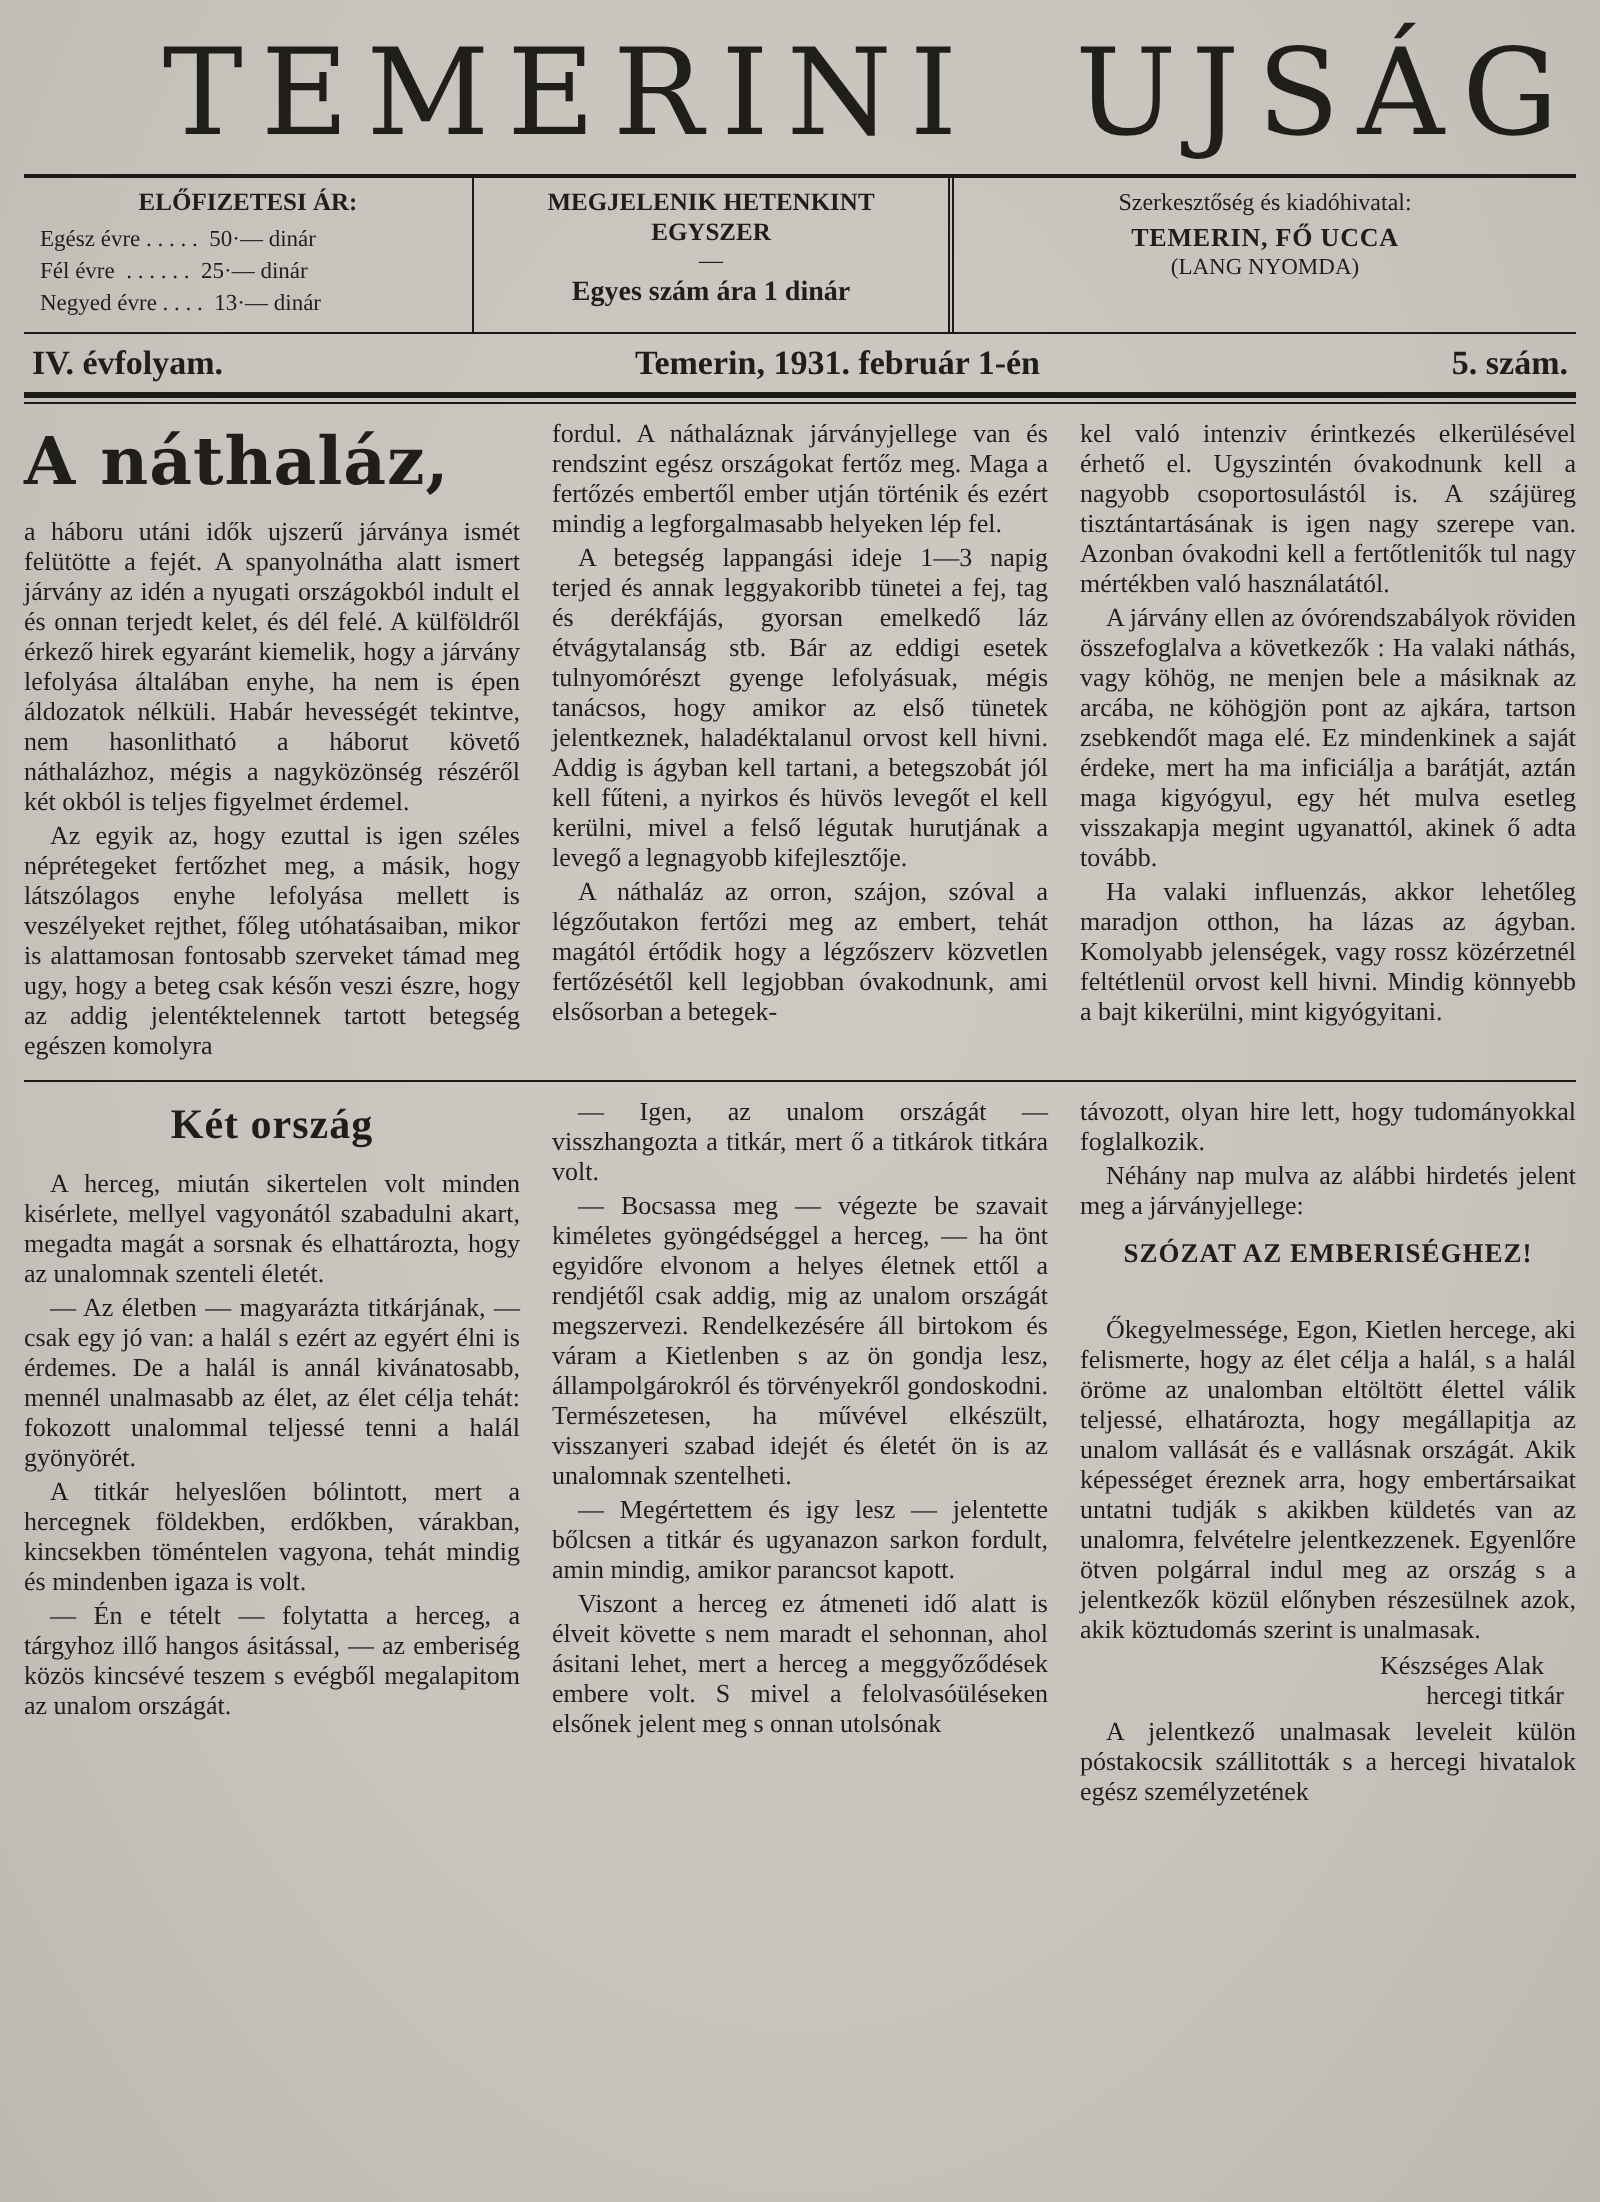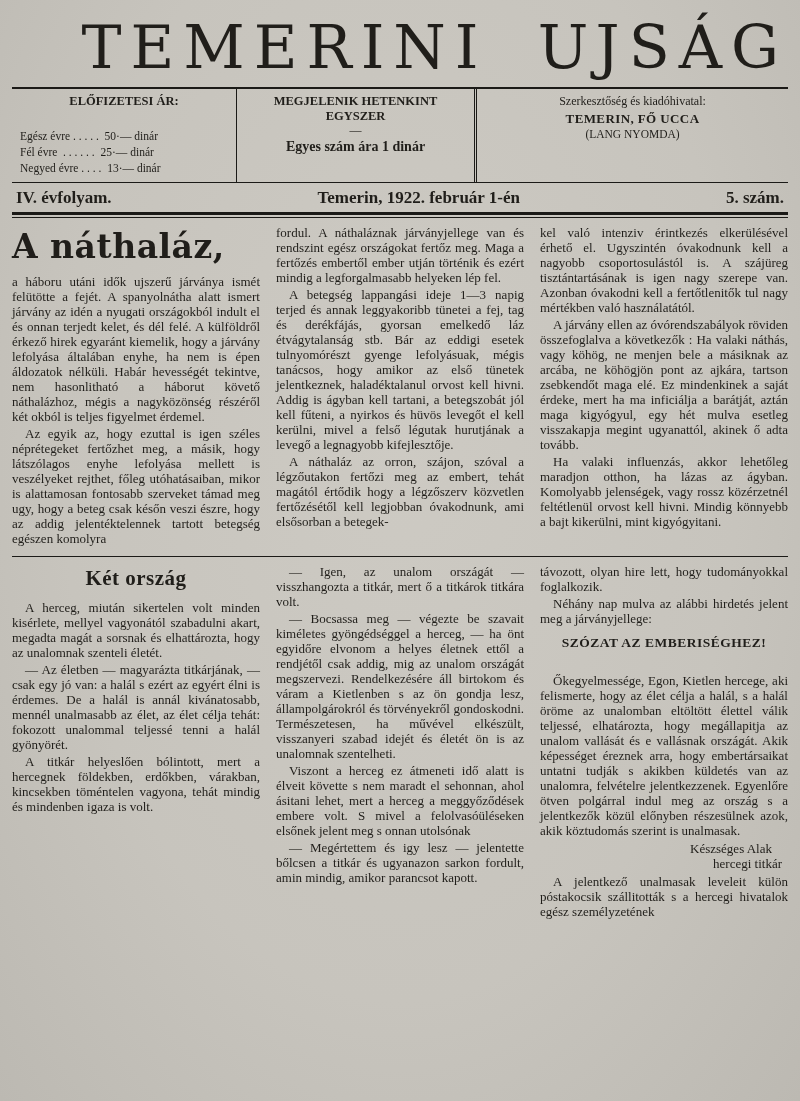--- a/index.html
+++ b/index.html
@@ -31,21 +31,21 @@
   }
   .info-bar {
     display: flex;
     border-top: 2px solid #1b1a17;
     border-bottom: 1px solid #1b1a17;
   }
   .info-cell { padding: 5px 8px 6px; }
   .cell-subscription { flex: 0 0 224px; }
   .cell-publication { flex: 0 0 238px; border-left: 1px solid #1b1a17; text-align: center; }
   .cell-editorial { flex: 1; border-left: 3px double #1b1a17; text-align: center; }
-  .cell-title { font-weight: bold; font-size: 12.5px; text-align: center; margin-bottom: 19px; }
+  .cell-title { font-weight: bold; font-size: 12.5px; text-align: center; margin-bottom: 3px; }
   .price-line { font-size: 11.5px; line-height: 1.4; white-space: pre; }
   .pub-line1 { font-weight: bold; font-size: 12.5px; }
   .pub-dash { font-size: 12px; line-height: 1.1; }
   .pub-line3 { font-weight: bold; font-size: 14px; margin-top: 2px; }
   .ed-line1 { font-size: 12px; }
   .ed-line2 { font-weight: bold; font-size: 13px; margin-top: 2px; letter-spacing: 0.4px; }
   .ed-line3 { font-size: 11.5px; margin-top: 1px; }
   .dateline {
     display: flex; justify-content: space-between; align-items: baseline;
     font-weight: bold; font-size: 17px;
@@ -110,21 +110,21 @@
     </div>
     <div class="info-cell cell-editorial">
       <div class="ed-line1">Szerkesztőség és kiadóhivatal:</div>
       <div class="ed-line2">TEMERIN, FŐ UCCA</div>
       <div class="ed-line3">(LANG NYOMDA)</div>
     </div>
   </div>
 
   <div class="dateline">
     <span>IV. évfolyam.</span>
-    <span>Temerin, 1922. február 1-én</span>
+    <span>Temerin, 1931. február 1-én</span>
     <span>5. szám.</span>
   </div>
 
   <div class="rule-heavy"></div>
 
   <div class="columns">
     <div class="col">
       <h2 class="article-title">A náthaláz,</h2>
       <div class="flush-first">
           <p class="para">a háboru utáni idők ujszerű járványa ismét felütötte a fejét. A spanyolnátha alatt ismert járvány az idén a nyugati országokból indult el és onnan terjedt kelet, és dél felé. A külföldről érkező hirek egyaránt kiemelik, hogy a járvány lefolyása általában enyhe, ha nem is épen áldozatok nélküli. Habár hevességét tekintve, nem hasonlitható a háborut követő náthalázhoz, mégis a nagyközönség részéről két okból is teljes figyelmet érdemel.</p>
@@ -145,27 +145,28 @@
 
   <div class="article-divider"></div>
 
   <div class="columns">
     <div class="col">
       <h2 class="article2-title">Két ország</h2>
       <div>
           <p class="para">A herceg, miután sikertelen volt minden kisérlete, mellyel vagyonától szabadulni akart, megadta magát a sorsnak és elhattározta, hogy az unalomnak szenteli életét.</p>
           <p class="para">— Az életben — magyarázta titkárjának, — csak egy jó van: a halál s ezért az egyért élni is érdemes. De a halál is annál kivánatosabb, mennél unalmasabb az élet, az élet célja tehát: fokozott unalommal teljessé tenni a halál gyönyörét.</p>
           <p class="para">A titkár helyeslően bólintott, mert a hercegnek földekben, erdőkben, várakban, kincsekben töméntelen vagyona, tehát mindig és mindenben igaza is volt.</p>
+          <p class="para">— Én e tételt — folytatta a herceg, a tárgyhoz illő hangos ásitással, — az emberiség közös kincsévé teszem s evégből megalapitom az unalom országát.</p>
         </div>
     </div>
     <div class="col">
         <p class="para">— Igen, az unalom országát — visszhangozta a titkár, mert ő a titkárok titkára volt.</p>
         <p class="para">— Bocsassa meg — végezte be szavait kiméletes gyöngédséggel a herceg, — ha önt egyidőre elvonom a helyes életnek ettől a rendjétől csak addig, mig az unalom országát megszervezi. Rendelkezésére áll birtokom és váram a Kietlenben s az ön gondja lesz, állampolgárokról és törvényekről gondoskodni. Természetesen, ha művével elkészült, visszanyeri szabad idejét és életét ön is az unalomnak szentelheti.</p>
+        <p class="para">— Megértettem és igy lesz — jelentette bőlcsen a titkár és ugyanazon sarkon fordult, amin mindig, amikor parancsot kapott.</p>
         <p class="para">Viszont a herceg ez átmeneti idő alatt is élveit követte s nem maradt el sehonnan, ahol ásitani lehet, mert a herceg a meggyőződések embere volt. S mivel a felolvasóüléseken elsőnek jelent meg s onnan utolsónak</p>
-        <p class="para">— Megértettem és igy lesz — jelentette bőlcsen a titkár és ugyanazon sarkon fordult, amin mindig, amikor parancsot kapott.</p>
       </div>
     <div class="col">
       <p class="para no-indent">távozott, olyan hire lett, hogy tudományokkal foglalkozik.</p>
       <p class="para">Néhány nap mulva az alábbi hirdetés jelent meg a járványjellege:</p>
       <h3 class="sub-heading">SZÓZAT AZ EMBERISÉGHEZ!</h3>
       <p class="para">Őkegyelmessége, Egon, Kietlen hercege, aki felismerte, hogy az élet célja a halál, s a halál öröme az unalomban eltöltött élettel válik teljessé, elhatározta, hogy megállapitja az unalom vallását és e vallásnak országát. Akik képességet éreznek arra, hogy embertársaikat untatni tudják s akikben küldetés van az unalomra, felvételre jelentkezzenek. Egyenlőre ötven polgárral indul meg az ország s a jelentkezők közül előnyben részesülnek azok, akik köztudomás szerint is unalmasak.</p>
       <div class="signature">
         <div class="signature-name">Készséges Alak</div>
         <div class="signature-title">hercegi titkár</div>
       </div>

